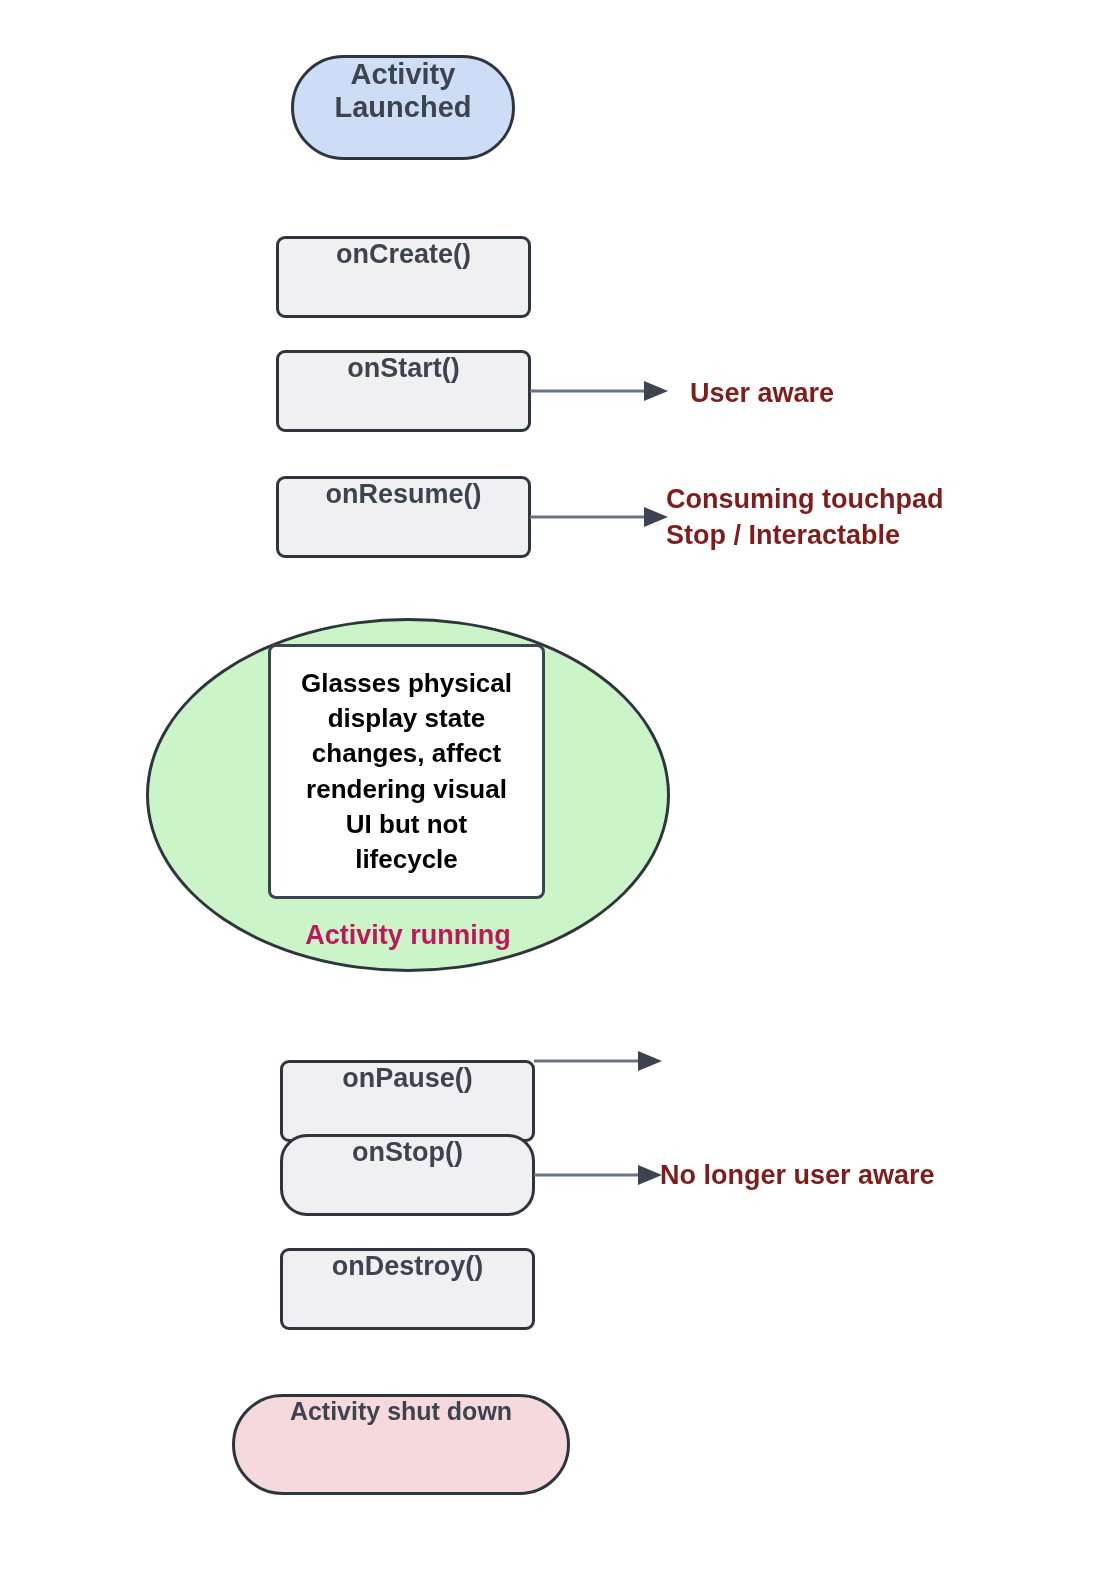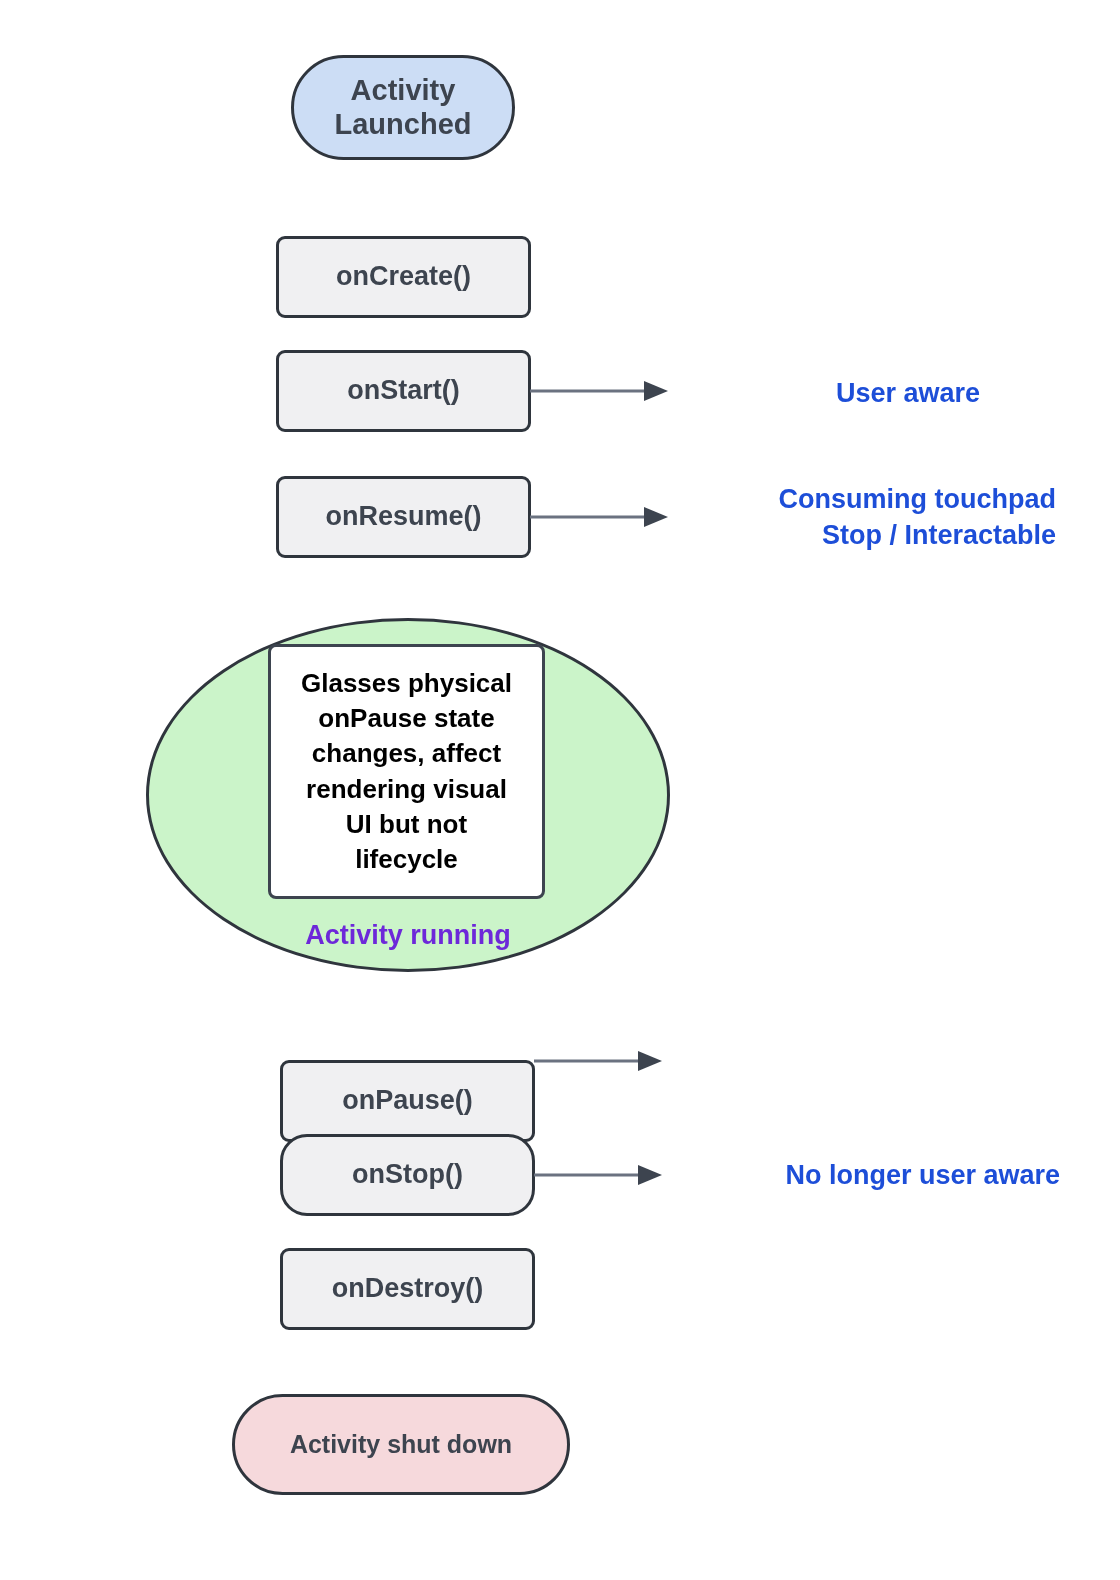--- a/index.html
+++ b/index.html
@@ -19,21 +19,20 @@
     height: 1580px;
     overflow: hidden;
     background: #ffffff;
   }
 
   
   .node {
     position: absolute;
     box-sizing: border-box;
     display: flex;
-    align-items: center;
     justify-content: center;
     text-align: center;
     color: #3d444f;
     font-weight: bold;
     line-height: 1.15;
   }
 
   
   .pill {
     border: 3px solid #2f353d;
@@ -85,21 +84,21 @@
     box-sizing: border-box;
   }
   .ellipse-label {
     position: absolute;
     left: 146px;
     top: 920px;
     width: 524px;
     text-align: center;
     font-size: 27px;
     font-weight: bold;
-    color: #6d28d9;
+    color: #be185d;
   }
   .inner-note {
     position: absolute;
     left: 268px;
     top: 644px;
     width: 277px;
     height: 255px;
     box-sizing: border-box;
     background: #ffffff;
     border: 3px solid #3d444f;
@@ -126,23 +125,23 @@
   .arrow-start   { left: 530px; top: 379px; }
   .arrow-resume  { left: 530px; top: 505px; }
   .arrow-pause   { left: 534px; top: 1049px; }
   .arrow-stop    { left: 534px; top: 1163px; }
 
   
   .side-label {
     position: absolute;
     font-size: 27px;
     font-weight: bold;
-    color: #1d4ed8;
+    color: #7f1d1d;
     line-height: 1.35;
-    text-align: right;
+    text-align: left;
   }
   .side-start  { left: 690px; top: 375px;  width: 290px; }
   .side-resume { left: 666px; top: 481px;  width: 390px; }
   .side-pause  { left: 660px; top: 1030px; width: 408px; }
   .side-stop   { left: 660px; top: 1157px; width: 400px; }
 </style>
 </head>
 <body>
 
 <div id="canvas">
@@ -184,21 +183,21 @@
   </div>
   <div class="side-label side-resume">
     <span>Consuming touchpad</span><br>
     <span>Stop / Interactable</span>
   </div>
 
   <div class="ellipse"></div>
   <div class="inner-note">
     <div>
       <span>Glasses physical</span><br>
-      <span>onPause state</span><br>
+      <span>display state</span><br>
       <span>changes, affect</span><br>
       <span>rendering visual</span><br>
       <span>UI but not</span><br>
       <span>lifecycle</span>
     </div>
   </div>
   <div class="ellipse-label">Activity running</div>
 
   <div class="node lbox lbox-pause">
     <span>onPause()</span>

